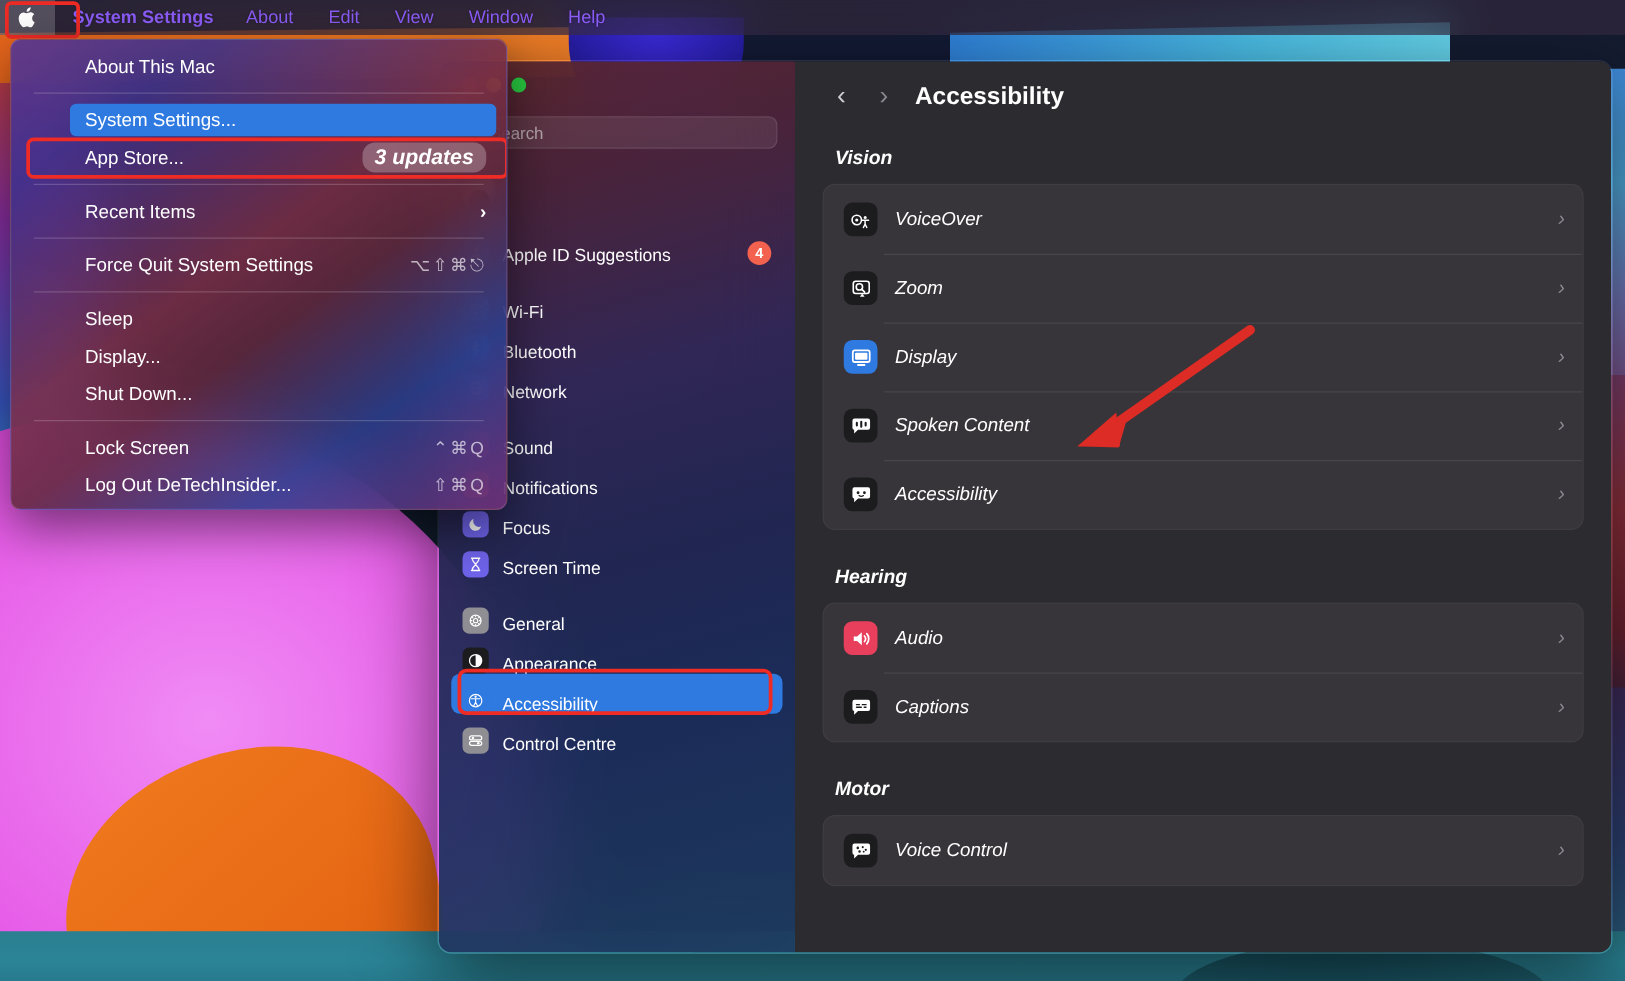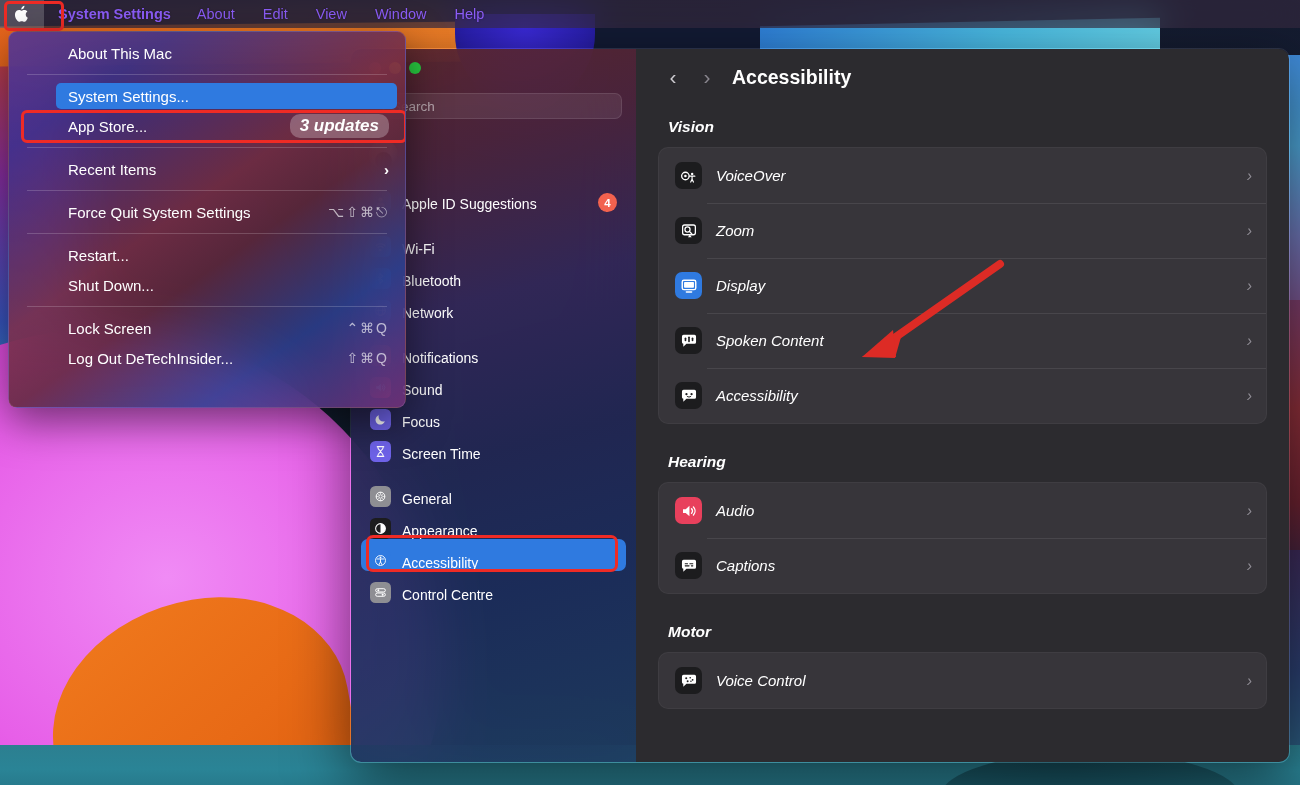--- a/index.html
+++ b/index.html
@@ -361,37 +361,37 @@
               <svg viewBox="0 0 24 24">
                 <circle cx="12" cy="12" r="9" fill="none" stroke="#ffffff" stroke-width="2"></circle>
                 <ellipse cx="12" cy="12" rx="4" ry="9" fill="none" stroke="#ffffff" stroke-width="1.7"></ellipse>
                 <line x1="3" y1="12" x2="21" y2="12" stroke="#ffffff" stroke-width="1.7"></line>
               </svg>
             </div>
             <span>Network</span>
           </div>
           <div class="sb-gap"></div>
           <div class="sb-item">
-            <div class="sb-ico" style="background: rgb(232, 84, 63);">
-              <svg viewBox="0 0 24 24">
-                <path d="M12 3a6 6 0 00-6 6v4l-1.6 2.6h15.2L18 13V9a6 6 0 00-6-6z" fill="#ffffff"></path>
-                <circle cx="12" cy="19.3" r="2" fill="#ffffff"></circle>
-              </svg>
-            </div>
-            <span>Notifications</span>
-          </div>
-          <div class="sb-item">
             <div class="sb-ico" style="background: rgb(232, 64, 92);">
               <svg viewBox="0 0 24 24">
                 <path d="M4 9.5h3.6L12.6 5v14L7.6 14.5H4z" fill="#ffffff"></path>
                 <path d="M15.4 9a4.6 4.6 0 010 6" stroke="#ffffff" stroke-width="1.8" fill="none" stroke-linecap="round"></path>
                 <path d="M17.9 6.6a8 8 0 010 10.8" stroke="#ffffff" stroke-width="1.8" fill="none" stroke-linecap="round"></path>
               </svg>
             </div>
             <span>Sound</span>
+          </div>
+          <div class="sb-item">
+            <div class="sb-ico" style="background: rgb(232, 84, 63);">
+              <svg viewBox="0 0 24 24">
+                <path d="M12 3a6 6 0 00-6 6v4l-1.6 2.6h15.2L18 13V9a6 6 0 00-6-6z" fill="#ffffff"></path>
+                <circle cx="12" cy="19.3" r="2" fill="#ffffff"></circle>
+              </svg>
+            </div>
+            <span>Notifications</span>
           </div>
           <div class="sb-item">
             <div class="sb-ico" style="background: rgb(111, 99, 234);">
               <svg viewBox="0 0 24 24">
                 <path d="M20 15.3A8.6 8.6 0 019.1 4.2 8.8 8.8 0 1020 15.3z" fill="#ffffff"></path>
               </svg>
             </div>
             <span>Focus</span>
           </div>
           <div class="sb-item">
@@ -614,21 +614,24 @@
         <span class="lbl">Recent Items</span>
         <span class="am-chev">›</span>
       </div>
       <div class="am-sep"></div>
       <div class="am-row">
         <span class="lbl">Force Quit System Settings</span>
         <span class="am-short">⌥⇧⌘⎋</span>
       </div>
       <div class="am-sep"></div>
       <div class="am-row">
-        <span class="lbl">Restart...</span>
+        <span class="lbl">Sleep</span>
+      </div>
+      <div class="am-row">
+        <span class="lbl">Display...</span>
       </div>
       <div class="am-row">
         <span class="lbl">Shut Down...</span>
       </div>
       <div class="am-sep"></div>
       <div class="am-row">
         <span class="lbl">Lock Screen</span>
         <span class="am-short">⌃⌘Q</span>
       </div>
       <div class="am-row">

